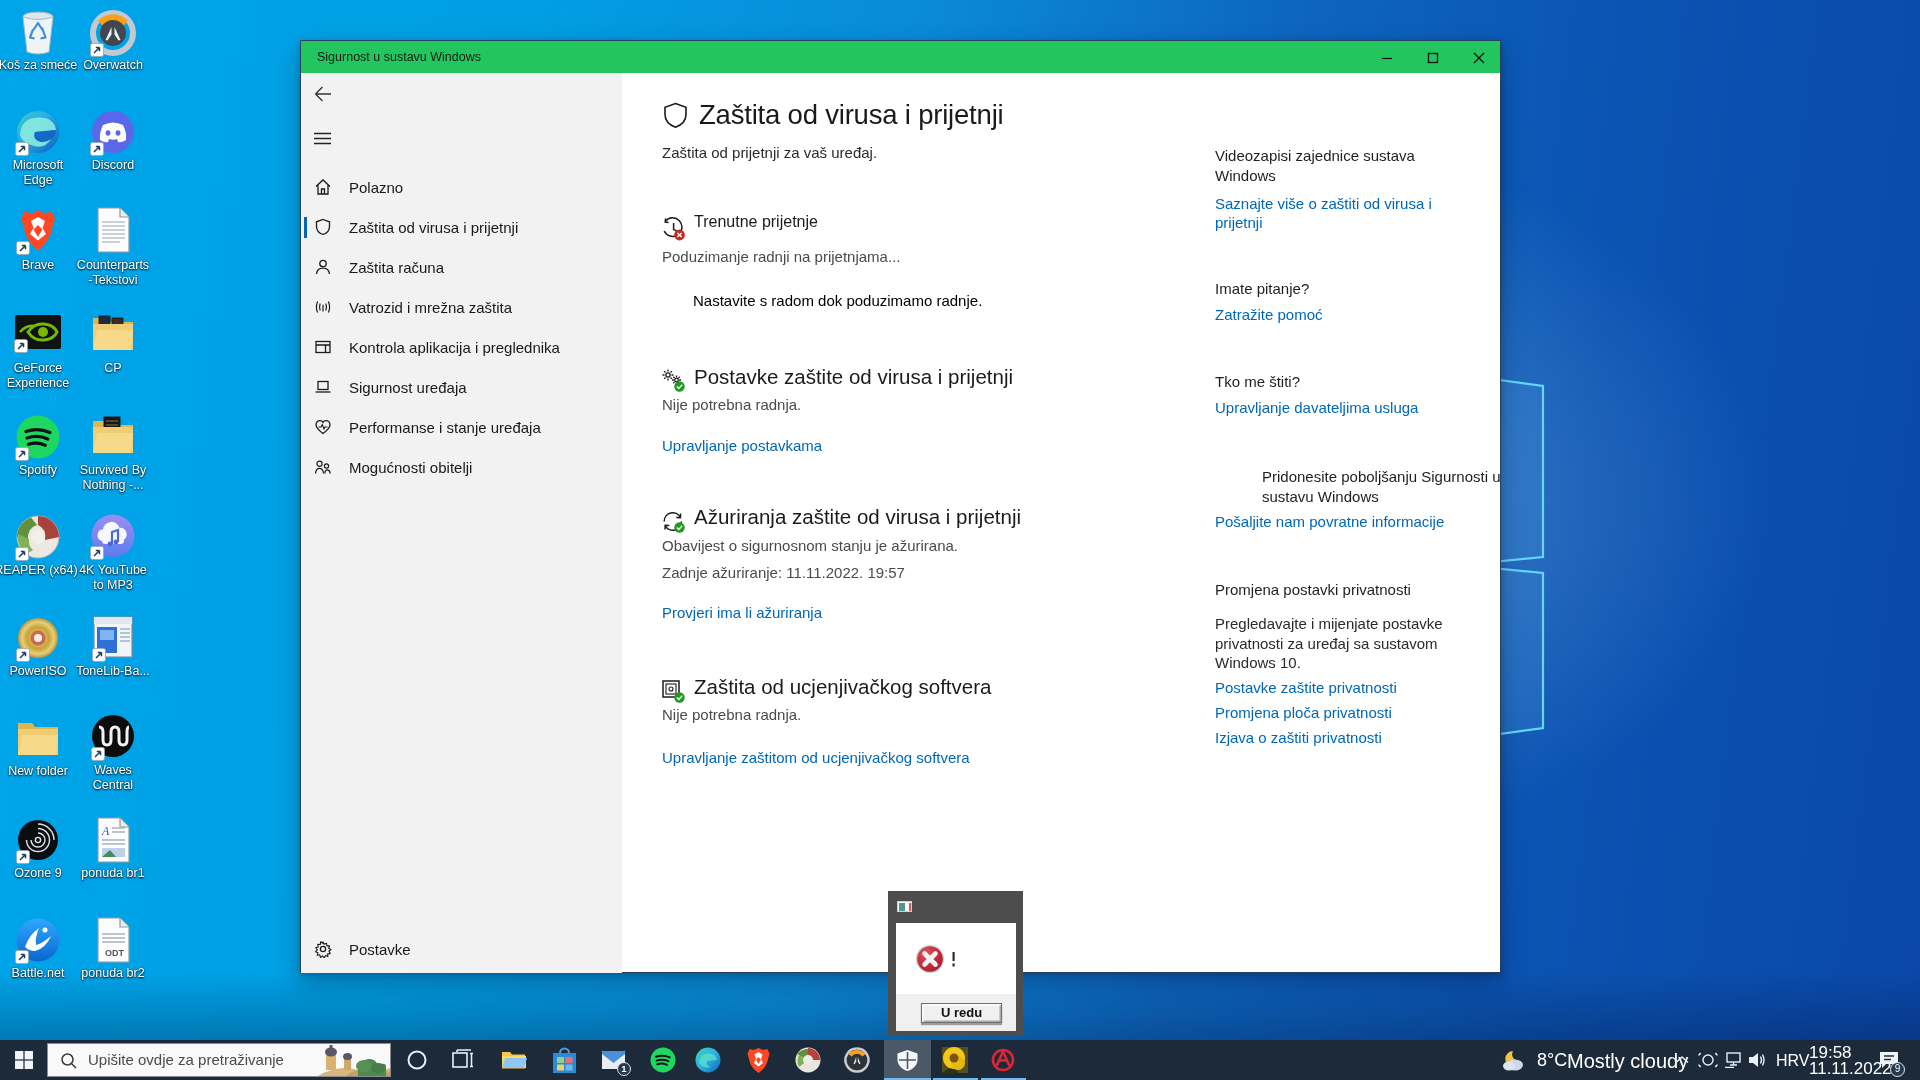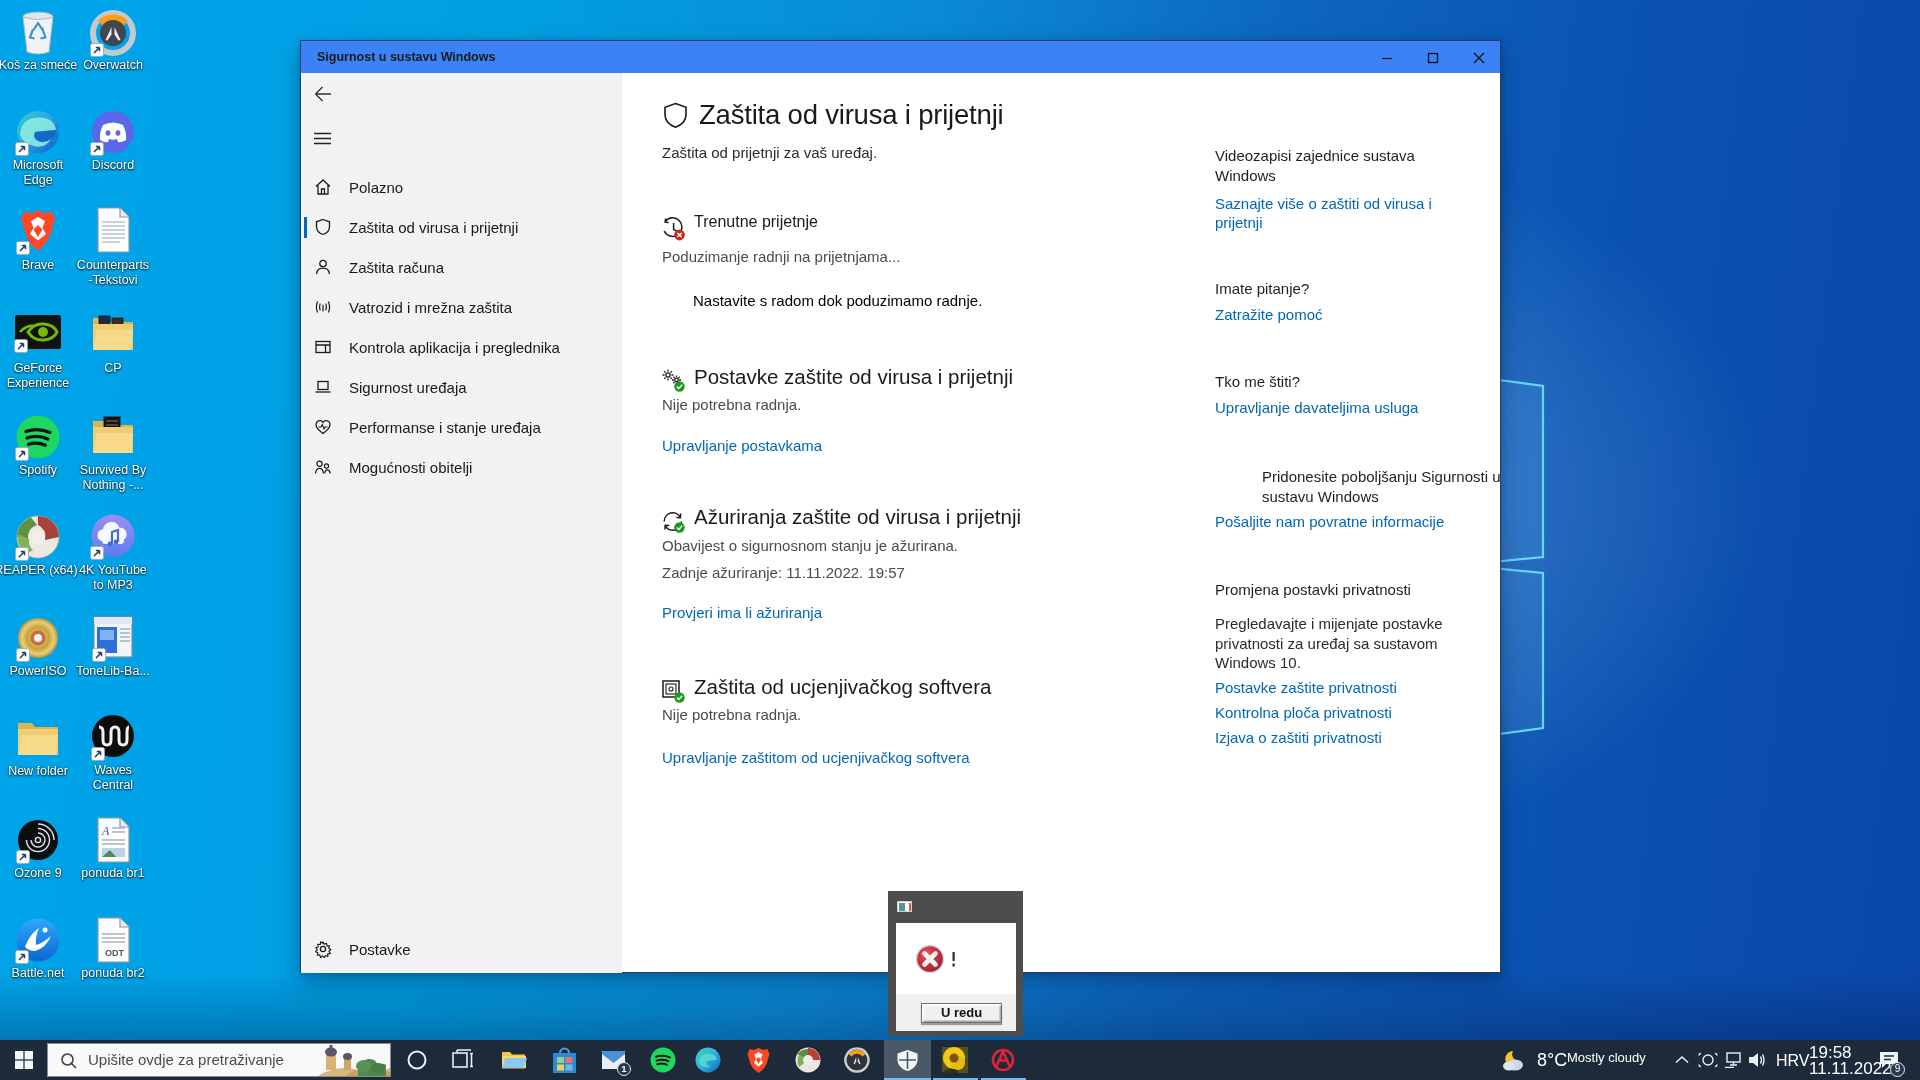--- a/index.html
+++ b/index.html
@@ -269,21 +269,21 @@
         <g id="sbadge">
           <rect x="0.5" y="0.5" width="13" height="13" rx="2" fill="#fff" stroke="#9aa5ad" stroke-width="0.8"></rect>
           <path d="M4 10 L9.5 4.5 M9.5 4.5 H5.8 M9.5 4.5 V8.2" stroke="#1c3e5e" stroke-width="1.5" fill="none"></path>
         </g>
       </defs>
     </svg>
 </div>
 
 <div class="abs" id="win" style="left:300px; top:40px; width:1201px; height:933px; background:#fff; border:1px solid #27405c; box-shadow:0 10px 24px rgba(0,0,30,.28), 0 2px 6px rgba(0,0,30,.18);">
 
-  <div class="abs" style="left:0; top:0; width:100%; height:32px; background:#3b82f6;font-weight:bold;">
+  <div class="abs" style="left:0; top:0; width:100%; height:32px; background:#22c55e;">
     <div class="abs" style="left:16px; top:0; line-height:32px; font-size:12.5px; color:#1b1b1b;">Sigurnost u sustavu Windows</div>
     <svg class="abs" style="left:1075px; top:0;" width="22" height="32">
         <line x1="6" y1="17.5" x2="16" y2="17.5" stroke="#111" stroke-width="1.2"></line>
       </svg>
     <svg class="abs" style="left:1121px; top:0;" width="22" height="32">
         <rect x="6.5" y="12.5" width="9" height="9" fill="none" stroke="#111" stroke-width="1.3"></rect>
       </svg>
     <svg class="abs" style="left:1167px; top:0;" width="22" height="32">
         <path d="M6 12 L16 22 M16 12 L6 22" stroke="#111" stroke-width="1.3"></path>
       </svg>
@@ -417,21 +417,21 @@
     <div class="abs lnk" style="left:914px; top:153px; width:240px; line-height:19px;">Saznajte više o zaštiti od virusa i prijetnji</div>
     <div class="abs" style="left:914px; top:239px;">Imate pitanje?</div>
     <div class="abs lnk" style="left:914px; top:265px;">Zatražite pomoć</div>
     <div class="abs" style="left:914px; top:332px;">Tko me štiti?</div>
     <div class="abs lnk" style="left:914px; top:358px;">Upravljanje davateljima usluga</div>
     <div class="abs" style="left:914px; top:426px; width:245px; line-height:20px;margin-left:47px;">Pridonesite poboljšanju Sigurnosti u sustavu Windows</div>
     <div class="abs lnk" style="left:914px; top:472px;">Pošaljite nam povratne informacije</div>
     <div class="abs" style="left:914px; top:540px;">Promjena postavki privatnosti</div>
     <div class="abs" style="left:914px; top:573px; width:235px; line-height:19.5px; color:#2b2b2b;">Pregledavajte i mijenjate postavke privatnosti za uređaj sa sustavom Windows 10.</div>
     <div class="abs lnk" style="left:914px; top:638px;">Postavke zaštite privatnosti</div>
-    <div class="abs lnk" style="left:914px; top:663px;">Kontrolna ploča privatnosti</div>
+    <div class="abs lnk" style="left:914px; top:663px;">Promjena ploča privatnosti</div>
     <div class="abs lnk" style="left:914px; top:688px;">Izjava o zaštiti privatnosti</div>
   </div>
 </div>
 
 <div id="dialog" class="abs" style="left:888px; top:891px; width:135px; height:145px; background:#4d4d4d;">
   <div class="abs" style="left:9px; top:10px; width:15px; height:11px; background:#fff; border:1px solid #d0d0d0;">
       <div class="abs" style="left:1px; top:1px; width:6px; height:8px; background:#4e9b8e;"></div>
       <div class="abs" style="left:11px; top:1px; width:2px; height:8px; background:#c8605a;"></div>
     </div>
   <div class="abs" style="left:8px; top:32px; width:120px; height:71px; background:#fff;"></div>
@@ -579,21 +579,21 @@
   <div class="abs" style="left:884px; top:38px; width:47px; height:2px; background:#76b9ed;"></div>
   <div class="abs" style="left:933px; top:38px; width:45px; height:2px; background:#76b9ed;"></div>
   <div class="abs" style="left:981px; top:38px; width:45px; height:2px; background:#76b9ed;"></div>
 
   <svg class="abs" style="left:1499px; top:8px;" width="28" height="26" viewBox="0 0 28 26">
     <path d="M14 3 a8 8 0 1 0 8 10 a7 7 0 0 1 -8 -10 z" fill="#f0c43c"></path>
     <ellipse cx="16" cy="17" rx="8" ry="5.5" fill="#cfd8e8"></ellipse>
     <ellipse cx="10" cy="18" rx="6" ry="4.5" fill="#dde4ef"></ellipse>
   </svg>
   <div class="abs" style="left:1537px; top:10px; font-size:18px;">8°C</div>
-  <div class="abs" style="left:1567px; top:10px; font-size:13px;">Mostly cloudy</div>
+  <div class="abs" style="left:1567px; top:10px; font-size:20px;">Mostly cloudy</div>
 
   <svg class="abs" style="left:1674px; top:14px;" width="16" height="12" viewBox="0 0 16 12">
       <path d="M2 8.5 L8 3 L14 8.5" stroke="#e8f0f5" stroke-width="1.6" fill="none"></path>
     </svg>
 
   <svg class="abs" style="left:1698px; top:12px;" width="20" height="16" viewBox="0 0 20 16">
       <circle cx="10" cy="8" r="5" stroke="#e8f0f5" stroke-width="1.4" fill="none"></circle>
       <path d="M3 1.5 Q1 1.5 1 3.5 M17 1.5 Q19 1.5 19 3.5 M3 14.5 Q1 14.5 1 12.5 M17 14.5 Q19 14.5 19 12.5" stroke="#e8f0f5" stroke-width="1.4" fill="none"></path>
     </svg>
 

